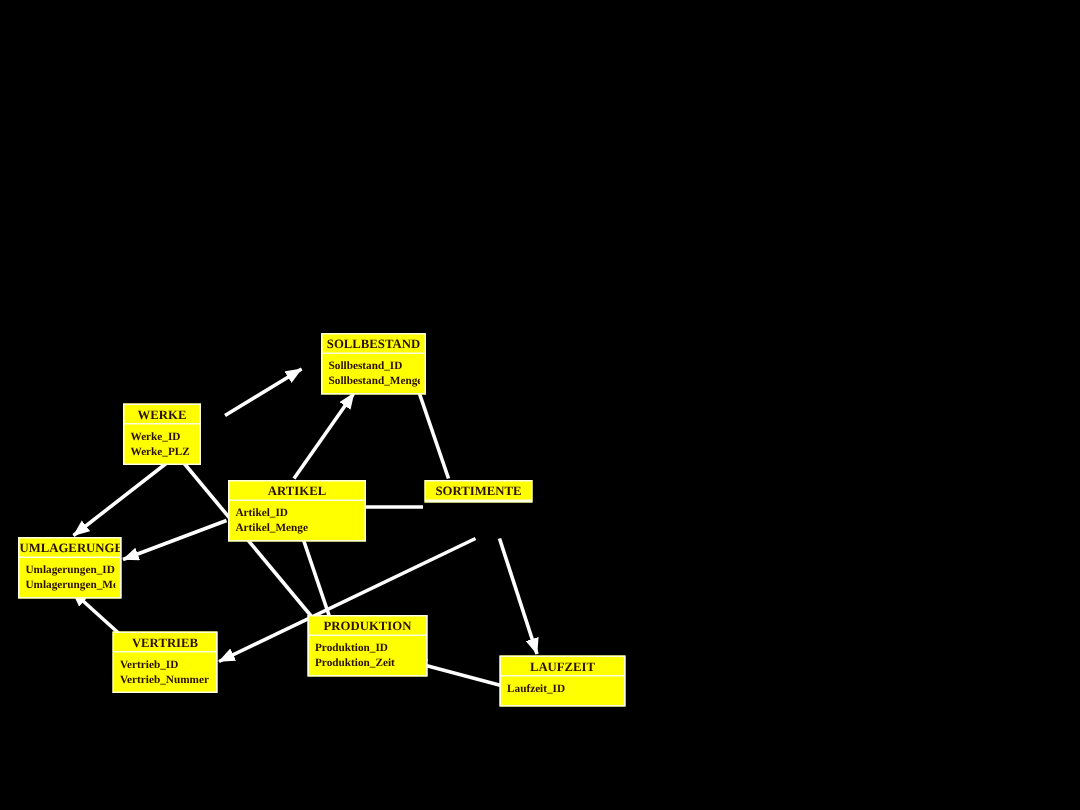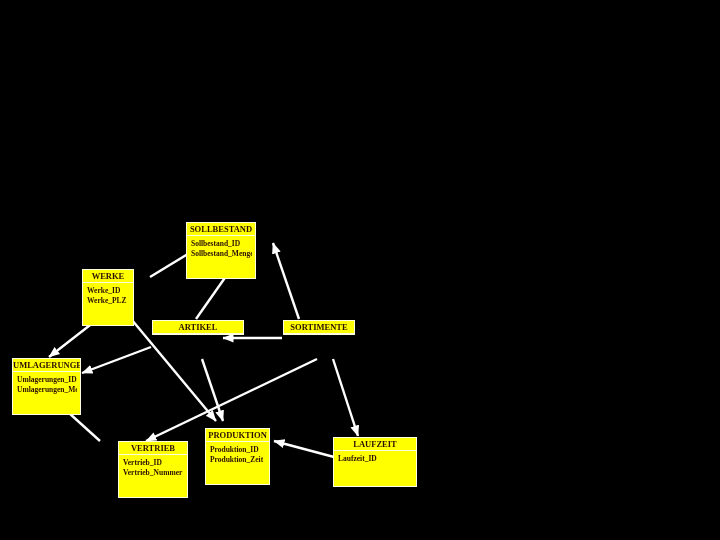--- a/index.html
+++ b/index.html
@@ -21,21 +21,21 @@
     position:absolute; box-sizing:border-box;
     background:var(--fill,#ffff00);
     border:1.5px solid var(--border,#ffffe0);
   }
   .entity-header {
     font-size:8.5px; font-weight:bold; text-align:center; line-height:12px;
     color:var(--etext,#2a1000);
     border-bottom:1.5px solid var(--border,#ffffe0);
     white-space:nowrap; overflow:hidden;
   }
-  .entity-body { padding:3px 3px 20px 4px; min-height:12px; }
+  .entity-body { padding:3px 3px 4px 4px; min-height:12px; }
   .entity-field {
     font-size:7.5px; font-weight:bold; line-height:9.5px;
     color:var(--etext,#2a1000);
     white-space:nowrap; overflow:hidden;
   }
 </style>
 </head>
 <body>
 
 <div class="slide" style="--bg: #000000; --title: #7d97ea; --fill: #ffff00; --border: #ffffe0; --etext: #2a1000; --line: #ffffff;">
@@ -54,55 +54,59 @@
       <line x1="151" y1="347" x2="82" y2="373" marker-end="url(#arrow)"></line>
       <line x1="100" y1="441" x2="48" y2="394" marker-end="url(#arrow)"></line>
       <line x1="122" y1="308" x2="216" y2="421" marker-end="url(#arrow)"></line>
       <line x1="202" y1="359" x2="223" y2="421" marker-end="url(#arrow)"></line>
       <line x1="317" y1="359" x2="146" y2="441" marker-end="url(#arrow)"></line>
       <line x1="333" y1="359" x2="358" y2="436" marker-end="url(#arrow)"></line>
       <line x1="334" y1="457" x2="274" y2="441" marker-end="url(#arrow)"></line>
     </svg>
 
   <div>
-      <div class="entity" style="left: 186px; top: 222px; width: 70px;">
+      <div class="entity" style="left: 214px; top: 222px; width: 70px;">
         <div class="entity-header">SOLLBESTAND</div>
         <div class="entity-body">
           <div class="entity-field">Sollbestand_ID</div>
           <div class="entity-field">Sollbestand_Menge</div>
         </div>
       </div>
       <div class="entity" style="left: 82px; top: 269px; width: 52px;">
         <div class="entity-header">WERKE</div>
         <div class="entity-body">
           <div class="entity-field">Werke_ID</div>
           <div class="entity-field">Werke_PLZ</div>
         </div>
       </div>
       <div class="entity" style="left: 152px; top: 320px; width: 92px;">
         <div class="entity-header">ARTIKEL</div>
+        <div class="entity-body">
+          <div class="entity-field">Artikel_ID</div>
+          <div class="entity-field">Artikel_Menge</div>
+        </div>
       </div>
       <div class="entity" style="left: 283px; top: 320px; width: 72px;">
         <div class="entity-header">SORTIMENTE</div>
       </div>
       <div class="entity" style="left: 12px; top: 358px; width: 69px;">
         <div class="entity-header">UMLAGERUNGEN</div>
         <div class="entity-body">
           <div class="entity-field">Umlagerungen_ID</div>
           <div class="entity-field">Umlagerungen_Menge</div>
         </div>
       </div>
-      <div class="entity" style="left: 205px; top: 428px; width: 65px;">
+      <div class="entity" style="left: 205px; top: 410px; width: 80px;">
         <div class="entity-header">PRODUKTION</div>
         <div class="entity-body">
           <div class="entity-field">Produktion_ID</div>
           <div class="entity-field">Produktion_Zeit</div>
         </div>
       </div>
-      <div class="entity" style="left: 75px; top: 441px; width: 70px; margin-left: 43px;">
+      <div class="entity" style="left: 75px; top: 421px; width: 70px;">
         <div class="entity-header">VERTRIEB</div>
         <div class="entity-body">
           <div class="entity-field">Vertrieb_ID</div>
           <div class="entity-field">Vertrieb_Nummer</div>
         </div>
       </div>
       <div class="entity" style="left: 333px; top: 437px; width: 84px;">
         <div class="entity-header">LAUFZEIT</div>
         <div class="entity-body">
           <div class="entity-field">Laufzeit_ID</div>

